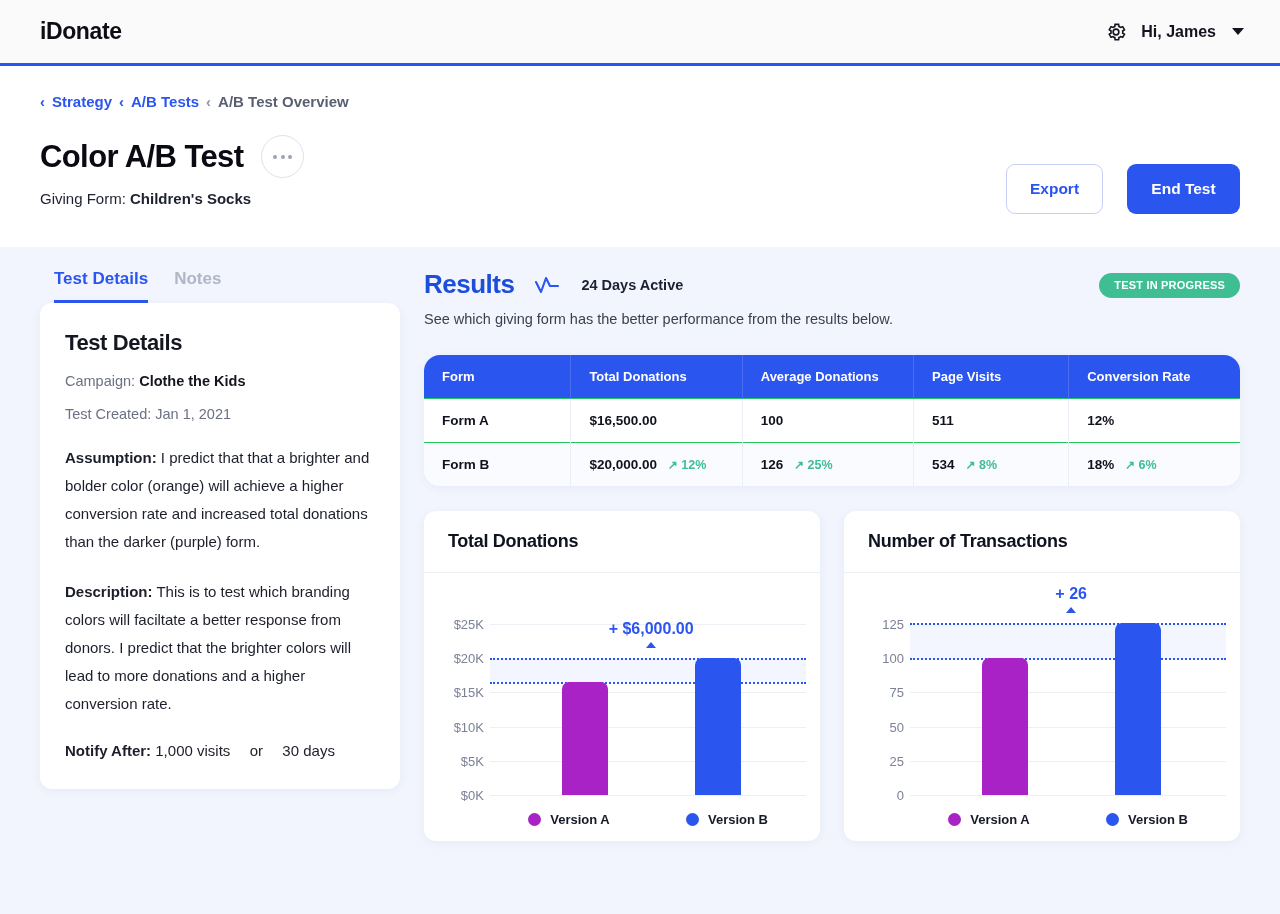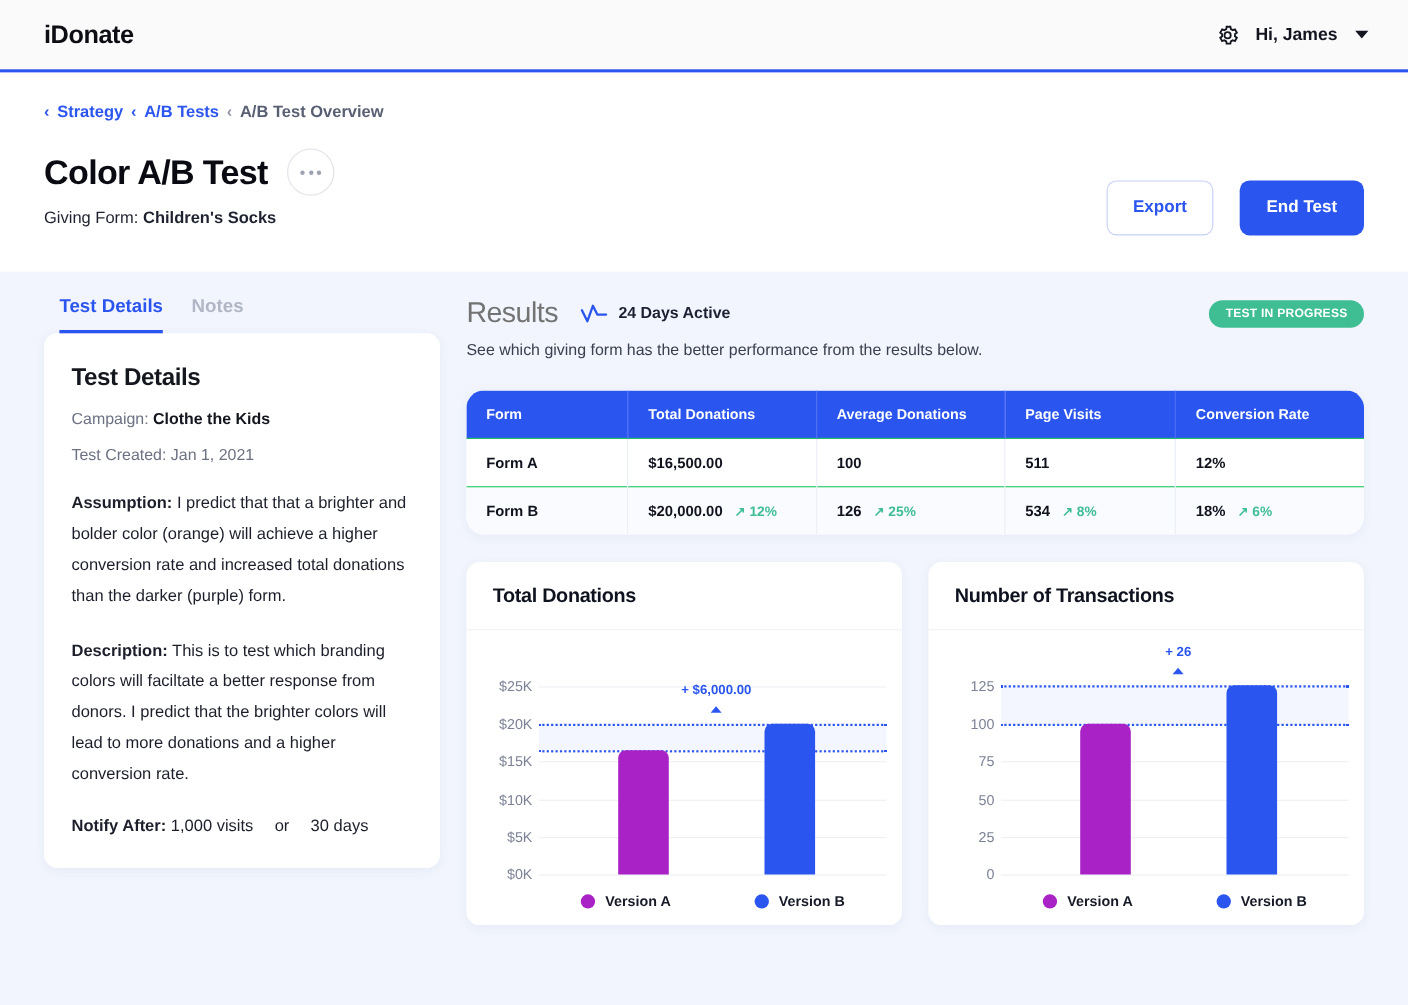--- a/index.html
+++ b/index.html
@@ -88,23 +88,23 @@
   .meta b { color: #14161f; font-weight: 700; }
   .para { font-size: 15px; line-height: 28px; color: #1c1f2b; margin-top: 22px; }
   .para b { font-weight: 700; }
   .notify { font-size: 15px; color: #1c1f2b; margin-top: 24px; }
   .notify b { font-weight: 700; }
   .notify .gap { display: inline-block; width: 11px; }
 
   
   .right-col { flex: 1; min-width: 0; }
   .results-head { display: flex; align-items: center; gap: 20px; position: relative; }
-  .results-title { font-size: 26px; font-weight: 400; letter-spacing: -0.5px; color: #737373; }
+  .results-title { font-size: 26px; font-weight: 700; letter-spacing: -0.5px; color: #1d4ed8; }
   .pulse-wrap { display: flex; align-items: center; gap: 9px; }
-  .days-active { font-size: 14.5px; font-weight: 700; color: #1b2133; white-space: nowrap; }
+  .days-active { font-size: 14.5px; font-weight: 700; color: #1b2133; white-space: nowrap; margin-left: 12px; }
   .status-badge {
     position: absolute; right: 0; top: 4px;
     background: #3fbe94; color: #fff; border-radius: 20px;
     font-size: 11px; font-weight: 700; letter-spacing: 0.2px;
     padding: 6px 15px 7px 15px; white-space: nowrap;
   }
   .results-sub { font-size: 14.5px; color: #3b4050; margin-top: 11px; }
 
   table.results { width: 100%; border-collapse: collapse; margin-top: 28px;
     border-radius: 16px; overflow: hidden;
@@ -138,21 +138,21 @@
   }
   .grid { position: absolute; left: 66px; right: 14px; top: 34px; bottom: 46px; }
   .gline { position: absolute; left: 0; right: 0; height: 1px; background: #edeff4; }
   .band { position: absolute; left: 0; right: 0; background: #f3f6fe; }
   .dotline { position: absolute; left: 0; right: 0; height: 0;
     border-top: 2px dotted #2b55ef; }
   .bar { position: absolute; bottom: 0; border-radius: 7px 7px 0 0; }
   .bar.a { background: #a822c6; }
   .bar.b { background: #2b55ef; }
   .diff-label {
-    position: absolute; text-align: center; font-size: 12px; font-weight: 700;
+    position: absolute; text-align: center; font-size: 16px; font-weight: 700;
     color: #2b55ef; white-space: nowrap; transform: translateX(-50%);
   }
   .diff-tri {
     position: absolute; width: 0; height: 0; transform: translateX(-50%);
     border-left: 5px solid transparent; border-right: 5px solid transparent;
     border-bottom: 6px solid #2b55ef;
   }
   .legend {
     position: absolute; left: 66px; right: 14px; bottom: 14px;
     display: flex; justify-content: center; gap: 0;

